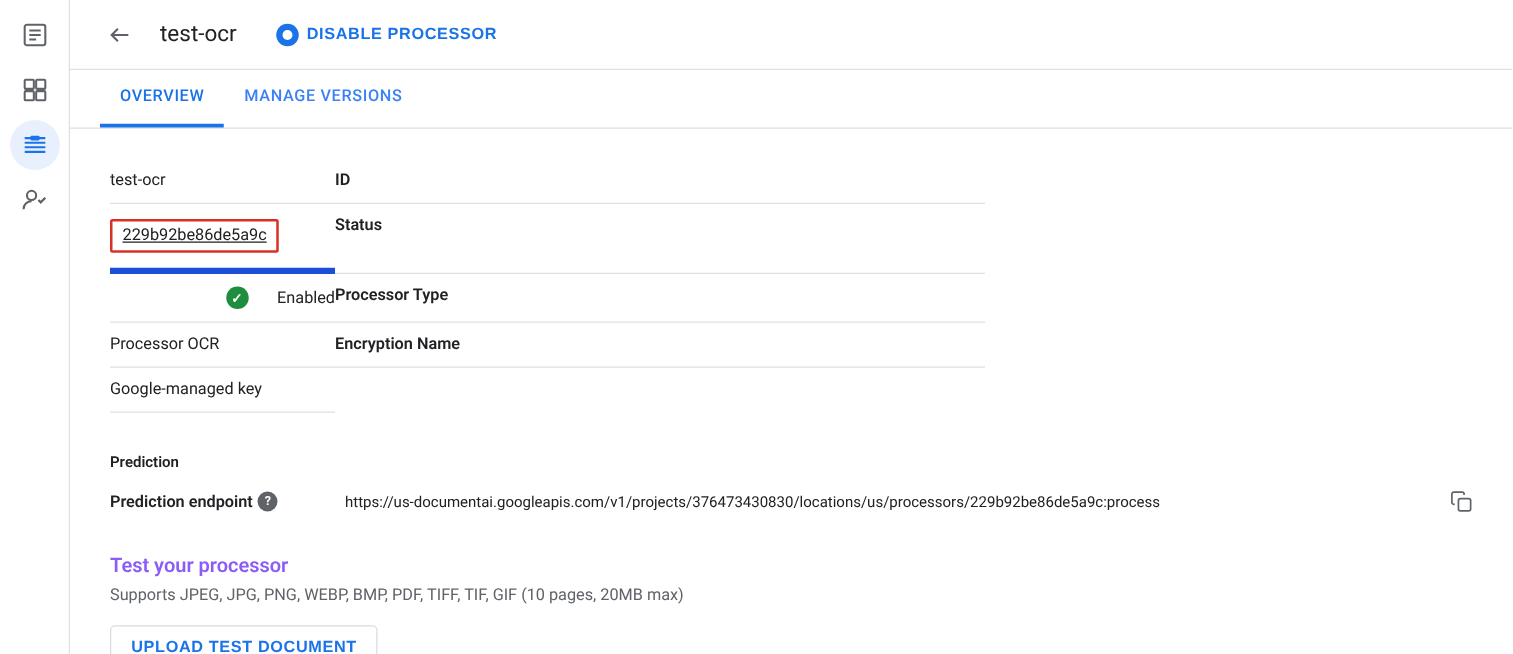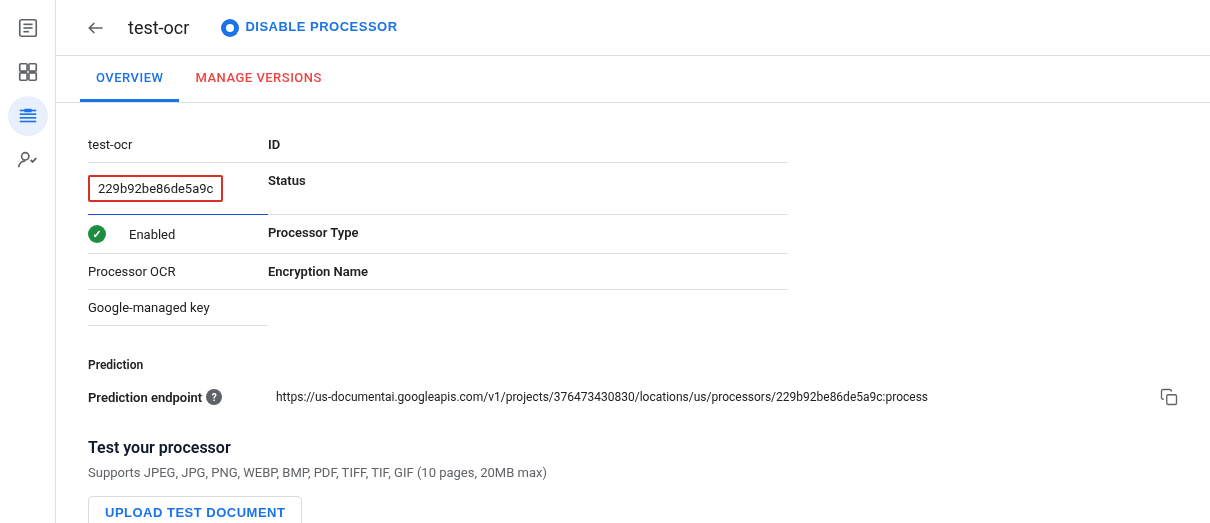--- a/index.html
+++ b/index.html
@@ -98,21 +98,21 @@
     .tabs {
       display: flex;
       border-bottom: 1px solid #e0e0e0;
       padding: 0 24px;
       flex-shrink: 0;
     }
     .tab {
       padding: 14px 16px;
       font-size: 13px;
       font-weight: 500;
-      color: #ef4444;
+      color: #3b82f6;
       cursor: pointer;
       border-bottom: 3px solid transparent;
       text-transform: uppercase;
       letter-spacing: 0.5px;
     }
     .tab.active {
       color: #1a73e8;
       border-bottom: 3px solid #1a73e8;
     }
 
@@ -146,29 +146,31 @@
     }
     .info-value.id-highlight {
       border: 2px solid #d93025;
       padding: 4px 8px;
       display: inline-block;
       border-radius: 2px;
       margin: 6px 0;
     }
     .id-cell {
       padding: 6px 0;
-      border-bottom: 1px solid #1d4ed8;
-      display: flex;
-      align-items: center;
+      border-bottom: 5px solid #1d4ed8;
+      display: flex;
+      align-items: center;
+      text-decoration: underline;
     }
     .status-enabled {
       display: flex;
       align-items: center;
       gap: 23px;
       color: #202124;
+      justify-content: flex-end;
     }
     .check-icon {
       width: 18px;
       height: 18px;
       background: #1e8e3e;
       border-radius: 50%;
       display: flex;
       align-items: center;
       justify-content: center;
       flex-shrink: 0;
@@ -231,21 +233,21 @@
       color: #5f6368;
       display: flex;
       align-items: center;
       flex-shrink: 0;
     }
 
     
     .test-section-title {
       font-size: 16px;
       font-weight: 600;
-      color: #0f172a;
+      color: #8b5cf6;
       margin-bottom: 8px;
     }
     .test-subtitle {
       font-size: 13px;
       color: #5f6368;
       margin-bottom: 16px;
     }
     .upload-btn {
       border: 1px solid #dadce0;
       background: #fff;

